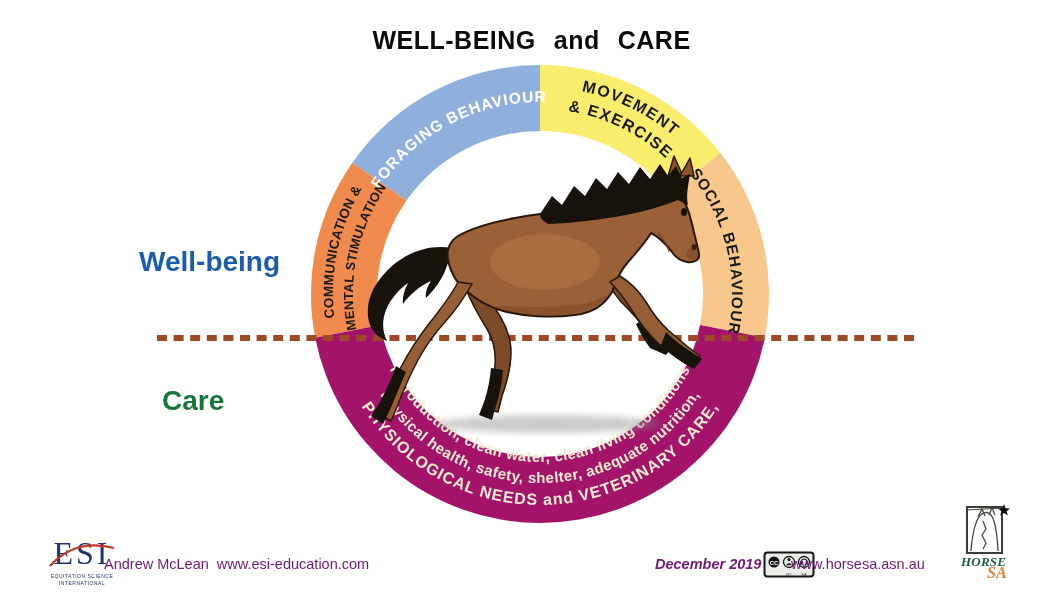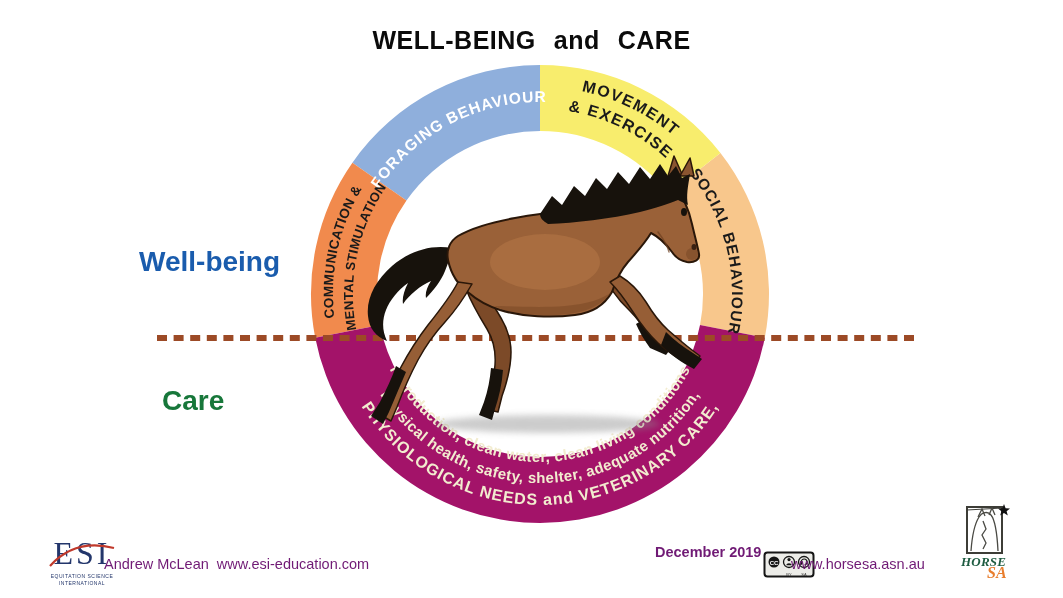--- a/index.html
+++ b/index.html
@@ -98,21 +98,21 @@
   </svg>
 
   <svg width="76" height="56" viewBox="0 0 76 56" style="position:absolute;left:44px;top:534px;">
     <text class="serif" x="38" y="30" text-anchor="middle" font-size="32" fill="#23366b" letter-spacing="3">ESI</text>
     <path d="M 6 32 C 24 12 46 8 70 14" stroke="#c0392b" stroke-width="2.2" fill="none"></path>
     <text x="38" y="44" text-anchor="middle" font-size="5" fill="#23366b" letter-spacing="0.5">EQUITATION SCIENCE</text>
     <text x="38" y="51" text-anchor="middle" font-size="5" fill="#23366b" letter-spacing="0.5">INTERNATIONAL</text>
   </svg>
   <div class="footer-text pre" style="left:104px;top:556px;">Andrew McLean  www.esi-education.com</div>
 
-  <div class="footer-text bold" style="left:655px;top:544px;">December 2019</div>
+  <div class="footer-text bold" style="left:655px;top:556px;font-style:italic;">December 2019</div>
 
   <svg width="52" height="27" viewBox="0 0 52 27" style="position:absolute;left:763px;top:551px;">
     <rect x="1.5" y="1.5" width="49" height="24" rx="3" fill="#ecece8" stroke="#151515" stroke-width="2"></rect>
     <circle cx="11" cy="11" r="5.5" fill="#151515"></circle>
     <text x="11" y="13.5" text-anchor="middle" font-size="6" font-weight="bold" fill="#ffffff">CC</text>
     <circle cx="26" cy="11" r="5.5" fill="none" stroke="#151515" stroke-width="1.3"></circle>
     <circle cx="26" cy="8.6" r="1.6" fill="#151515"></circle>
     <path d="M 23.3 14.3 C 23.3 11.4 28.7 11.4 28.7 14.3 Z" fill="#151515"></path>
     <circle cx="41" cy="11" r="5.5" fill="none" stroke="#151515" stroke-width="1.3"></circle>
     <path d="M 38.6 12.6 A 3 3 0 1 1 41.5 14" stroke="#151515" stroke-width="1.2" fill="none"></path>

